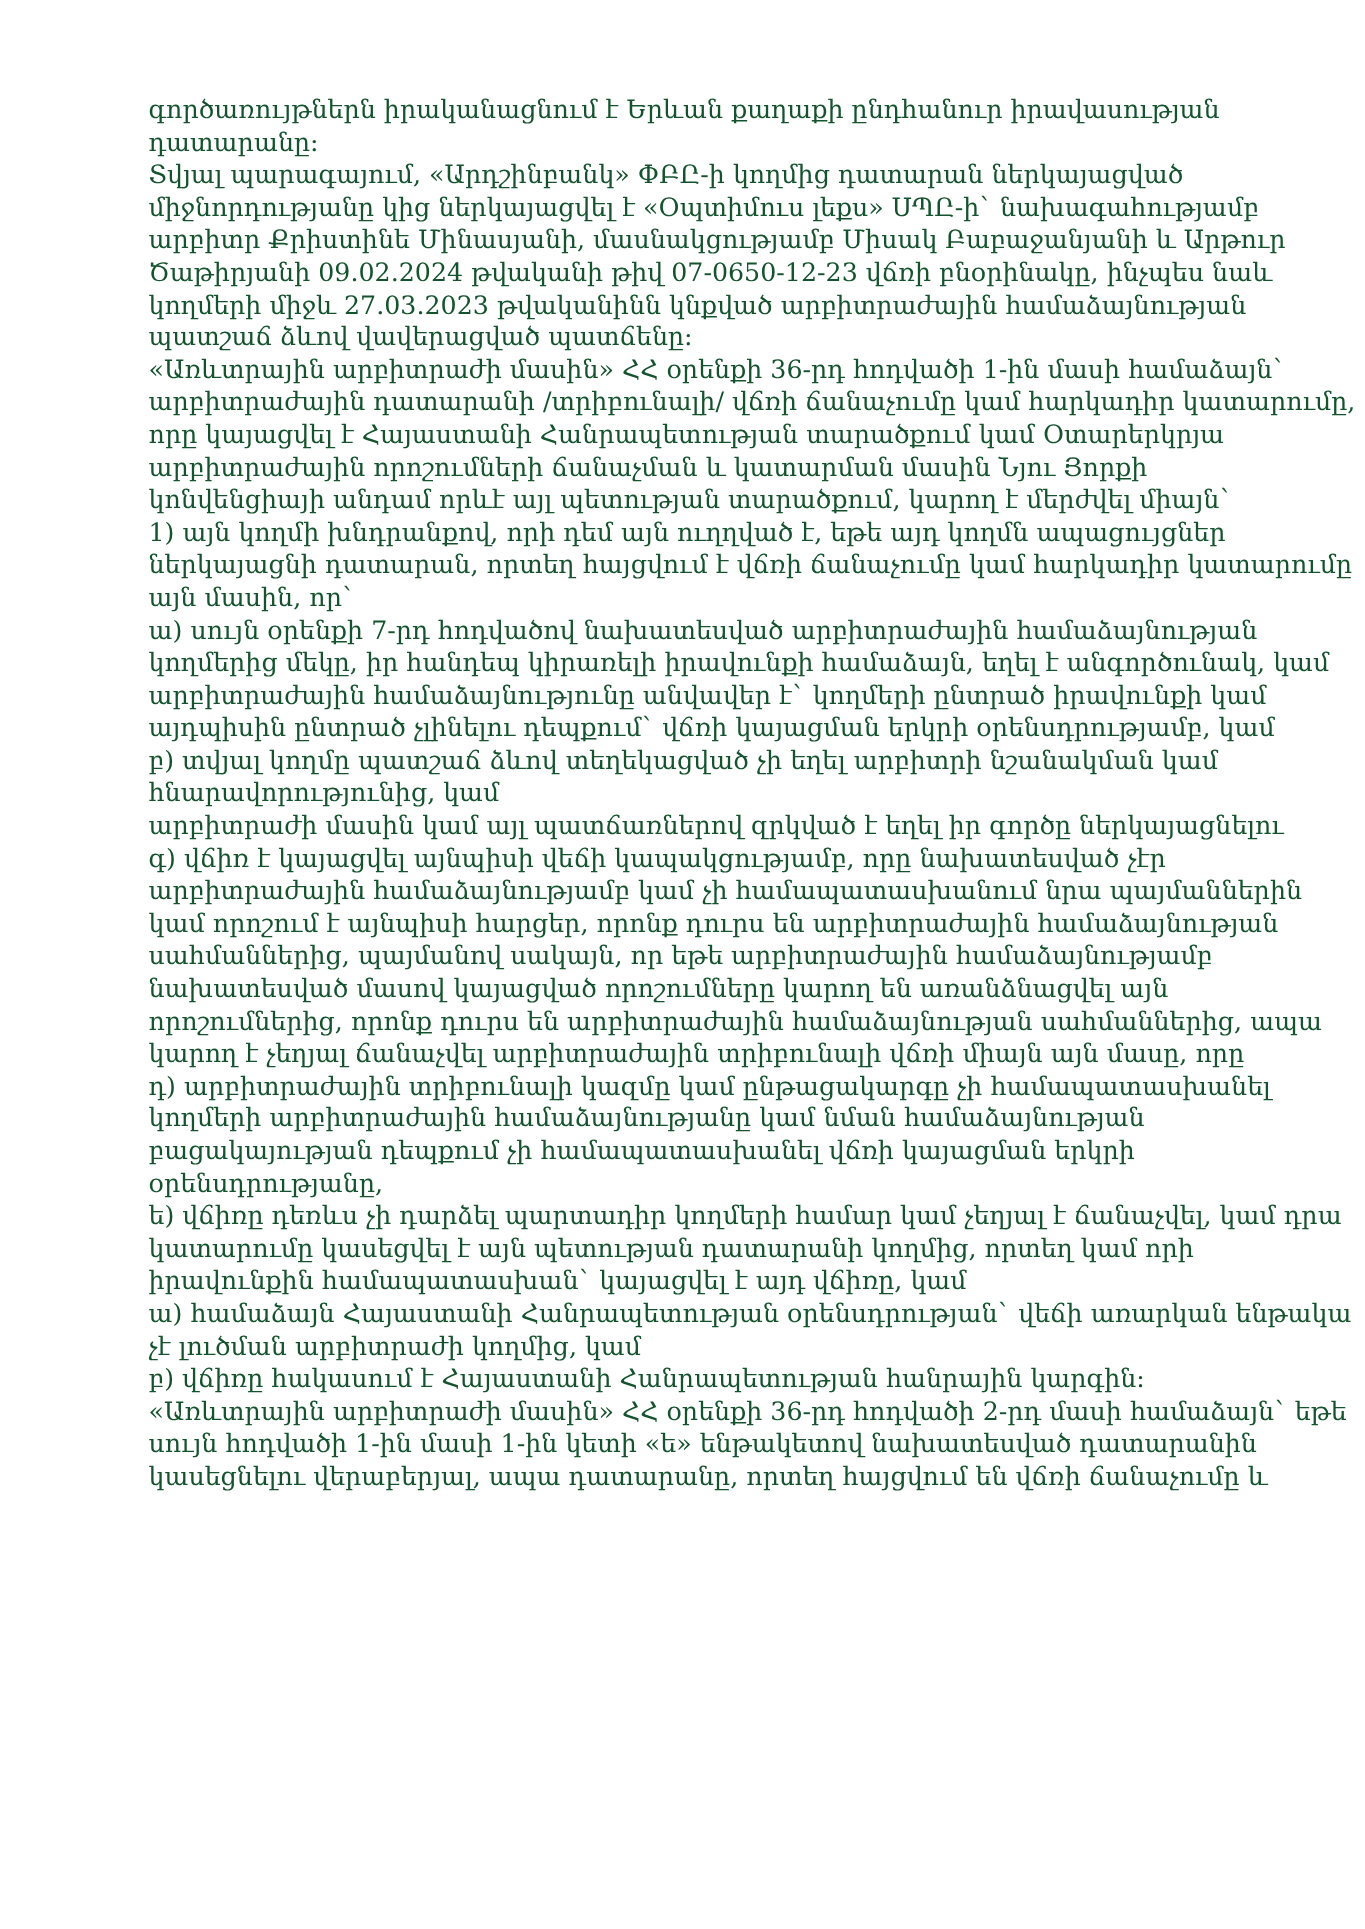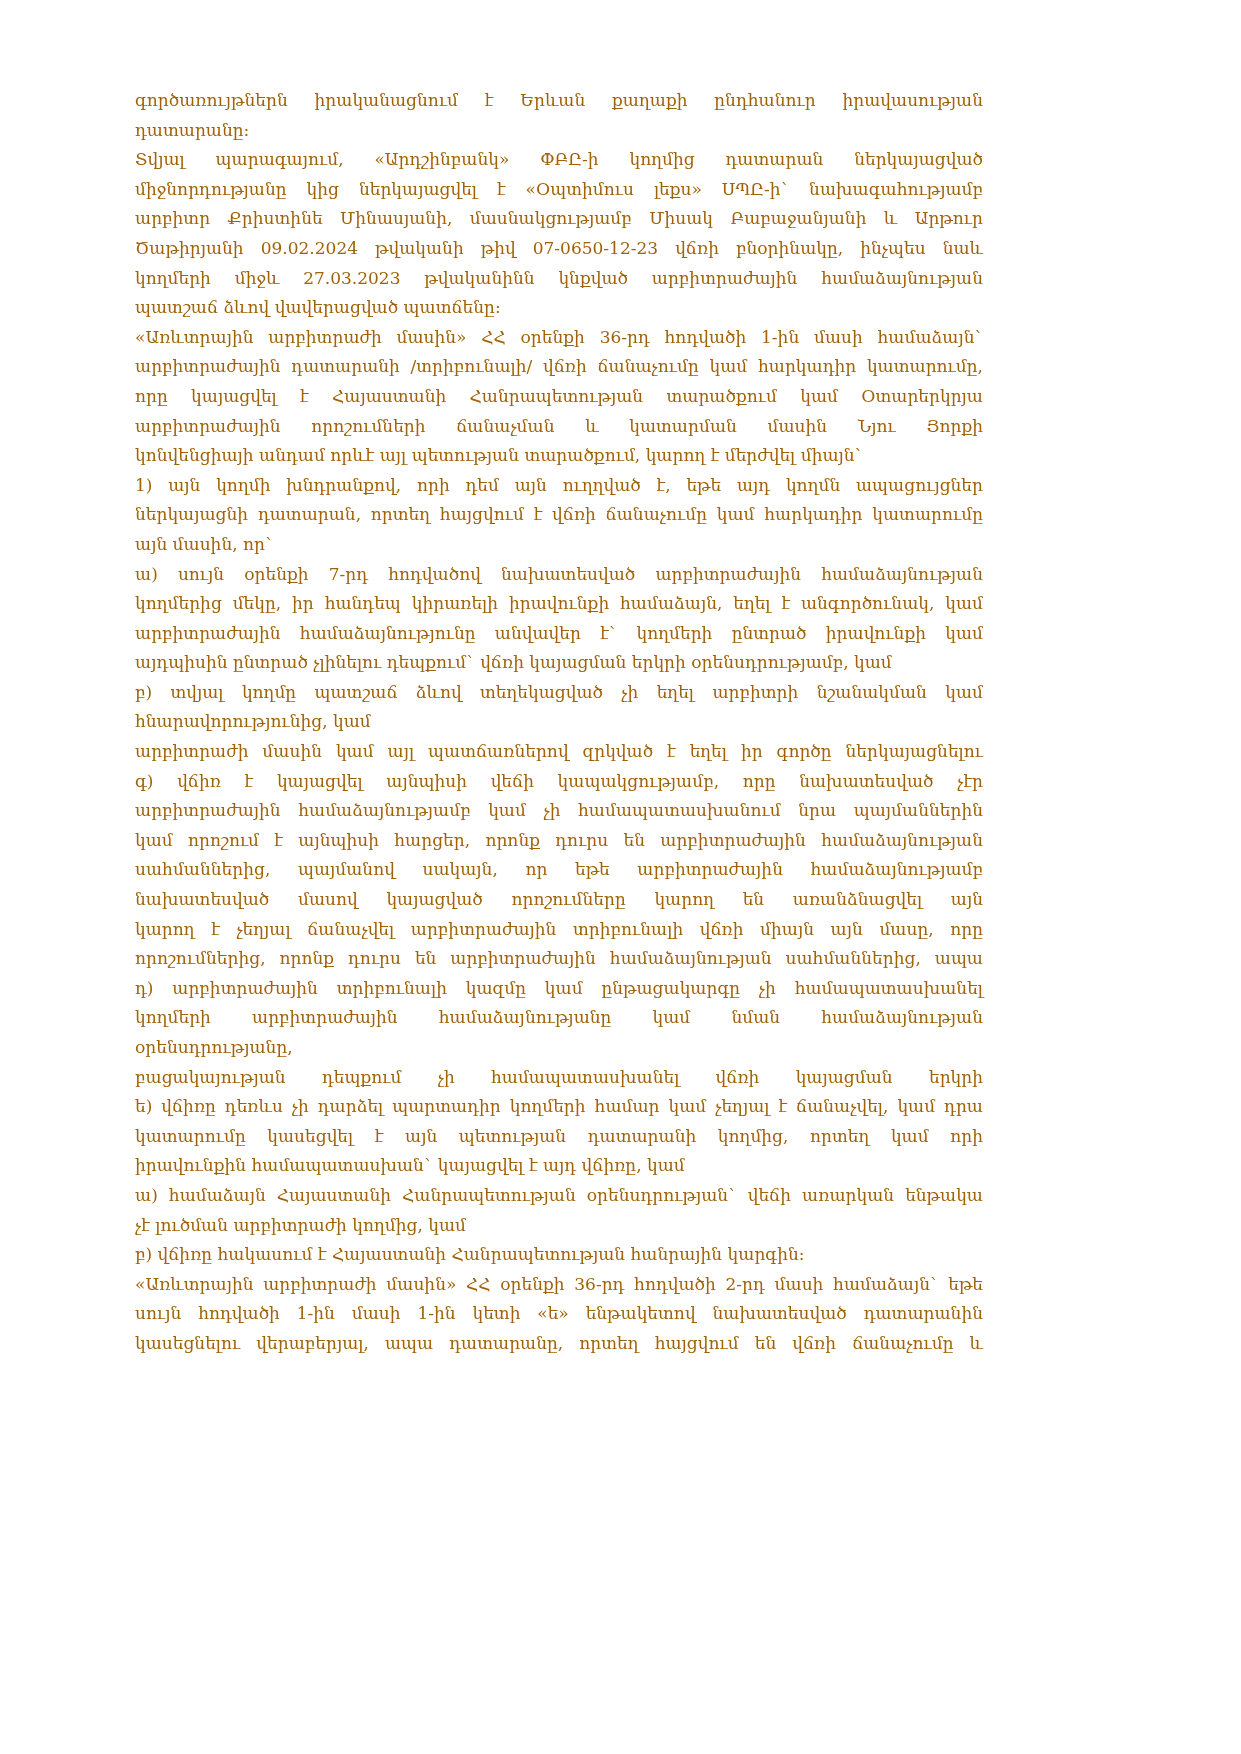--- a/index.html
+++ b/index.html
@@ -12,22 +12,22 @@
       height: 1754px;
       position: relative;
       overflow: hidden;
     }
     .page {
       position: absolute;
       left: 135px;
       top: 86px;
       width: 848px;
       font-family: "DejaVu Serif", serif;
-      font-size: 17px;
-      color: #a16207;
+      font-size: 23px;
+      color: #14532d;
       line-height: 29.6px;
     }
     .para {
       margin: 0;
       padding: 0;
     }
     .line {
       display: block;
       white-space: nowrap;
       text-align: justify;
@@ -84,29 +84,29 @@
     <span class="line last">հնարավորությունից, կամ</span>
     <span class="line">արբիտրաժի մասին կամ այլ պատճառներով զրկված է եղել իր գործը ներկայացնելու</span>
   </div>
 
   <div class="para">
     <span class="line">գ) վճիռ է կայացվել այնպիսի վեճի կապակցությամբ, որը նախատեսված չէր</span>
     <span class="line">արբիտրաժային համաձայնությամբ կամ չի համապատասխանում նրա պայմաններին</span>
     <span class="line">կամ որոշում է այնպիսի հարցեր, որոնք դուրս են արբիտրաժային համաձայնության</span>
     <span class="line">սահմաններից, պայմանով սակայն, որ եթե արբիտրաժային համաձայնությամբ</span>
     <span class="line">նախատեսված մասով կայացված որոշումները կարող են առանձնացվել այն</span>
+    <span class="line">որոշումներից, որոնք դուրս են արբիտրաժային համաձայնության սահմաններից, ապա</span>
     <span class="line">կարող է չեղյալ ճանաչվել արբիտրաժային տրիբունալի վճռի միայն այն մասը, որը</span>
-    <span class="line">որոշումներից, որոնք դուրս են արբիտրաժային համաձայնության սահմաններից, ապա</span>
   </div>
 
   <div class="para">
     <span class="line">դ) արբիտրաժային տրիբունալի կազմը կամ ընթացակարգը չի համապատասխանել</span>
     <span class="line">կողմերի արբիտրաժային համաձայնությանը կամ նման համաձայնության</span>
+    <span class="line">բացակայության դեպքում չի համապատասխանել վճռի կայացման երկրի</span>
     <span class="line last">օրենսդրությանը,</span>
-    <span class="line">բացակայության դեպքում չի համապատասխանել վճռի կայացման երկրի</span>
   </div>
 
   <div class="para">
     <span class="line">ե) վճիռը դեռևս չի դարձել պարտադիր կողմերի համար կամ չեղյալ է ճանաչվել, կամ դրա</span>
     <span class="line">կատարումը կասեցվել է այն պետության դատարանի կողմից, որտեղ կամ որի</span>
     <span class="line last">իրավունքին համապատասխան` կայացվել է այդ վճիռը, կամ</span>
   </div>
 
 
   <div class="para">

